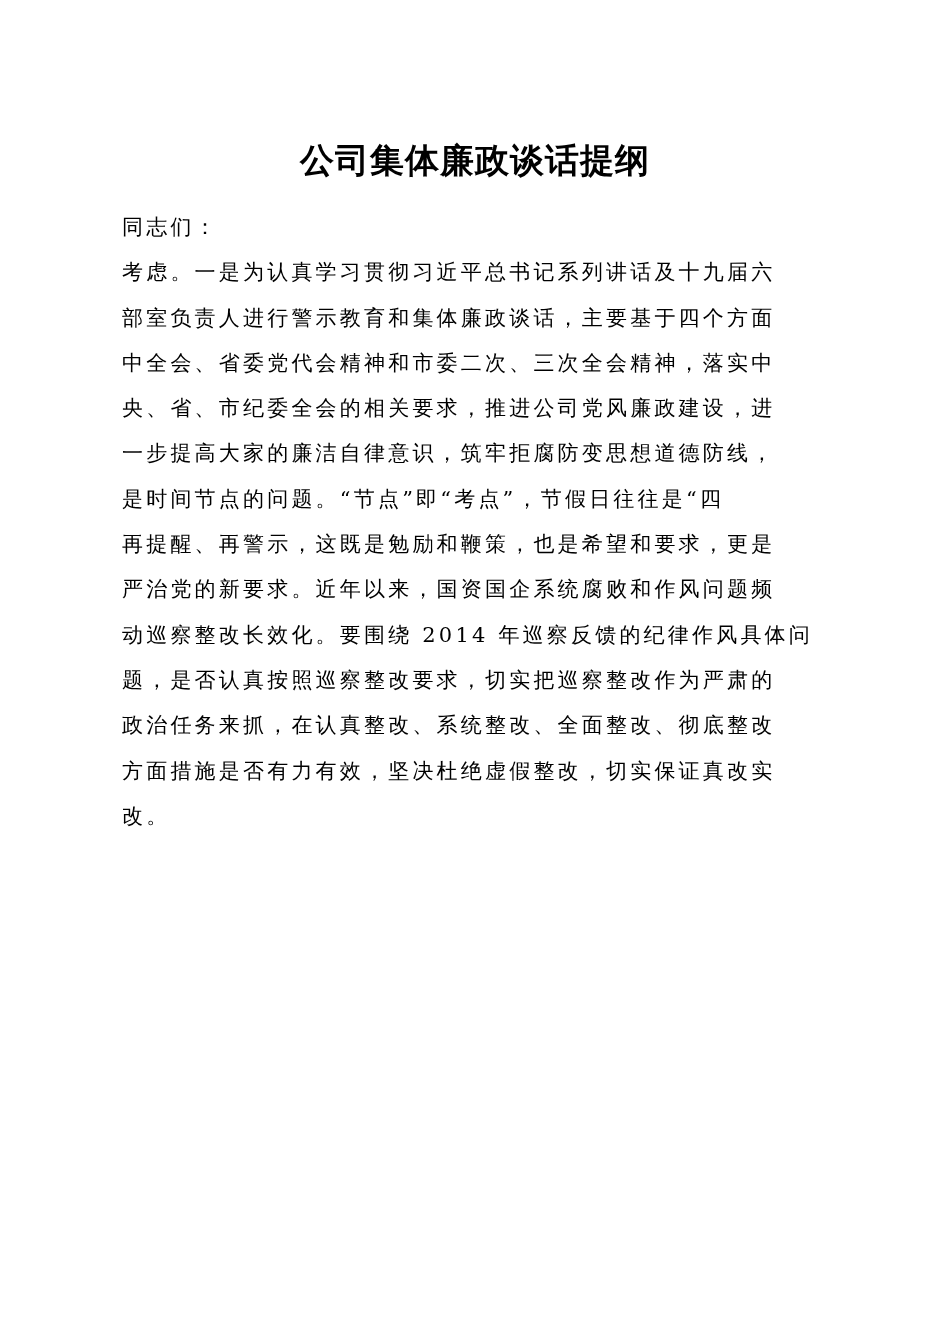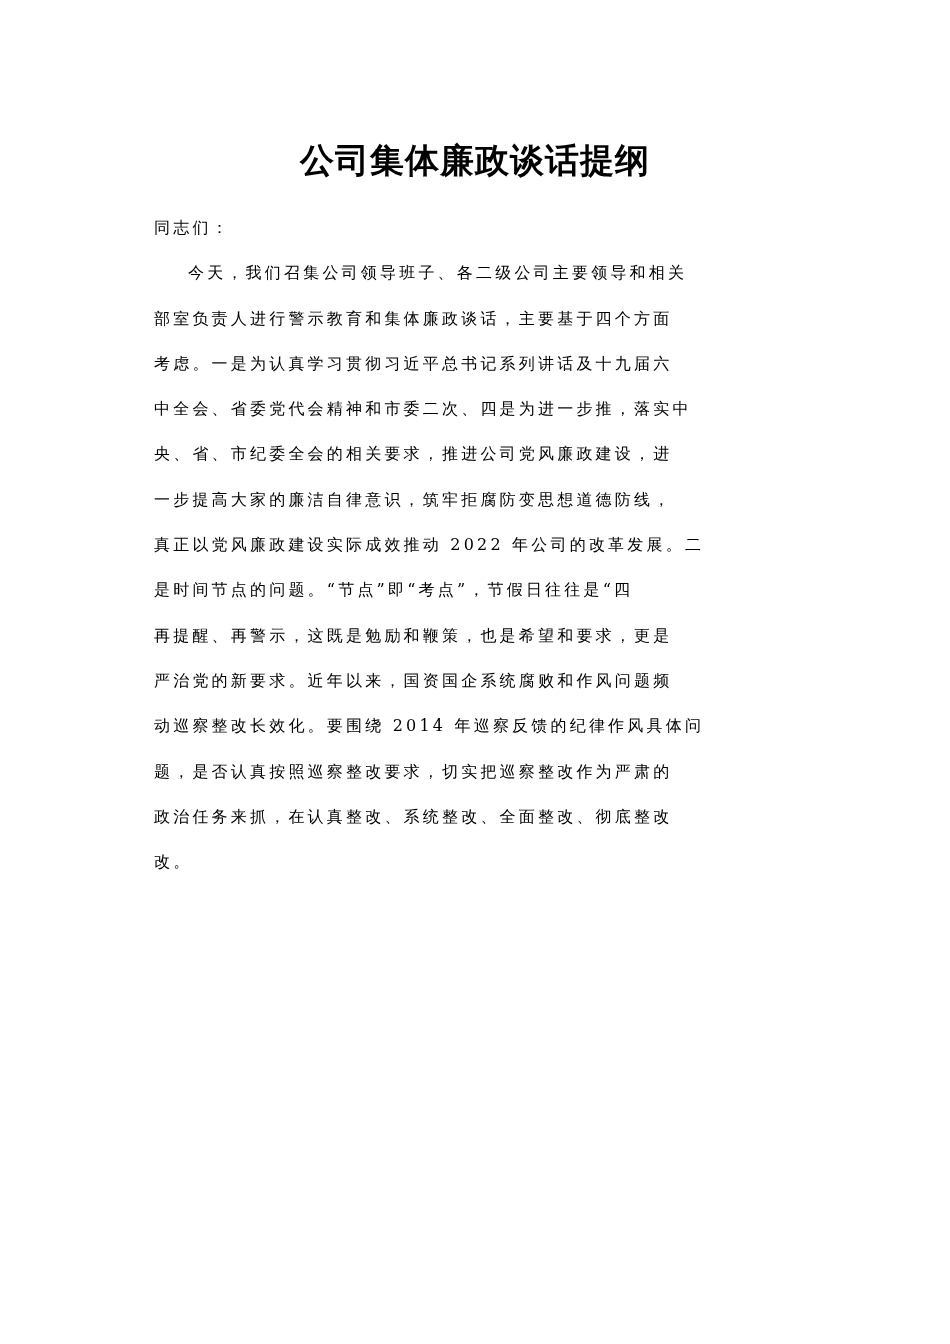--- a/index.html
+++ b/index.html
@@ -36,45 +36,43 @@
     }
     .body-lines {
       position: absolute;
       left: 122px;
       top: 205px;
       width: 720px;
     }
     .line {
       height: 45.3px;
       line-height: 45.3px;
-      font-size: 16px;
+      font-size: 21px;
       white-space: nowrap;
       letter-spacing: 3.2px;
-      margin-left: 32px;
     }
     .line.indent {
       padding-left: 34px;
     }
   </style>
 </head>
 <body>
 
 <div class="page">
   <h1 class="doc-title">公司集体廉政谈话提纲</h1>
 
   <div class="body-lines">
     <div class="line">同志们：</div>
-    <div class="line indent">今天，我们召集公司领导班子、各二级公司主要领导和相关</div>
+    <div class="line">考虑。一是为认真学习贯彻习近平总书记系列讲话及十九届六</div>
     <div class="line">部室负责人进行警示教育和集体廉政谈话，主要基于四个方面</div>
-    <div class="line">考虑。一是为认真学习贯彻习近平总书记系列讲话及十九届六</div>
-    <div class="line">中全会、省委党代会精神和市委二次、四是为进一步推，落实中</div>
+    <div class="line">中全会、省委党代会精神和市委二次、三次全会精神，落实中</div>
     <div class="line">央、省、市纪委全会的相关要求，推进公司党风廉政建设，进</div>
     <div class="line">一步提高大家的廉洁自律意识，筑牢拒腐防变思想道德防线，</div>
-    <div class="line">真正以党风廉政建设实际成效推动 2022 年公司的改革发展。二</div>
     <div class="line">是时间节点的问题。“节点”即“考点”，节假日往往是“四</div>
     <div class="line">再提醒、再警示，这既是勉励和鞭策，也是希望和要求，更是</div>
     <div class="line">严治党的新要求。近年以来，国资国企系统腐败和作风问题频</div>
     <div class="line">动巡察整改长效化。要围绕 2014 年巡察反馈的纪律作风具体问</div>
     <div class="line">题，是否认真按照巡察整改要求，切实把巡察整改作为严肃的</div>
     <div class="line">政治任务来抓，在认真整改、系统整改、全面整改、彻底整改</div>
+    <div class="line">方面措施是否有力有效，坚决杜绝虚假整改，切实保证真改实</div>
     <div class="line">改。</div>
   </div>
 </div>
 
 </body></html>

